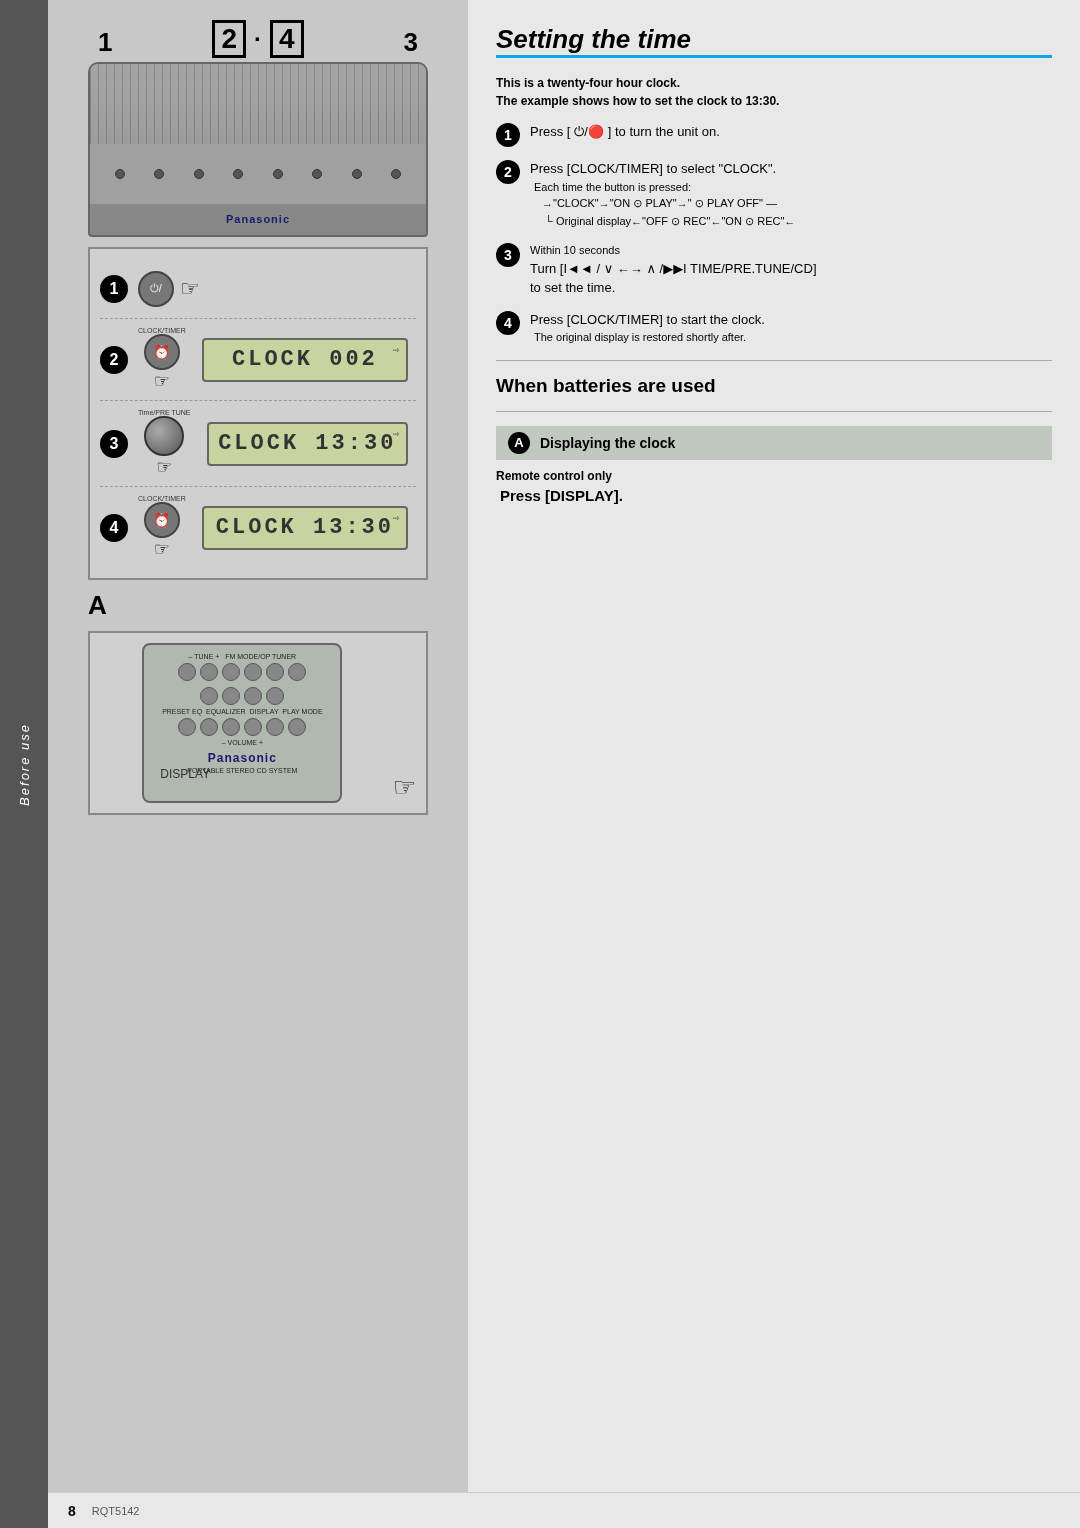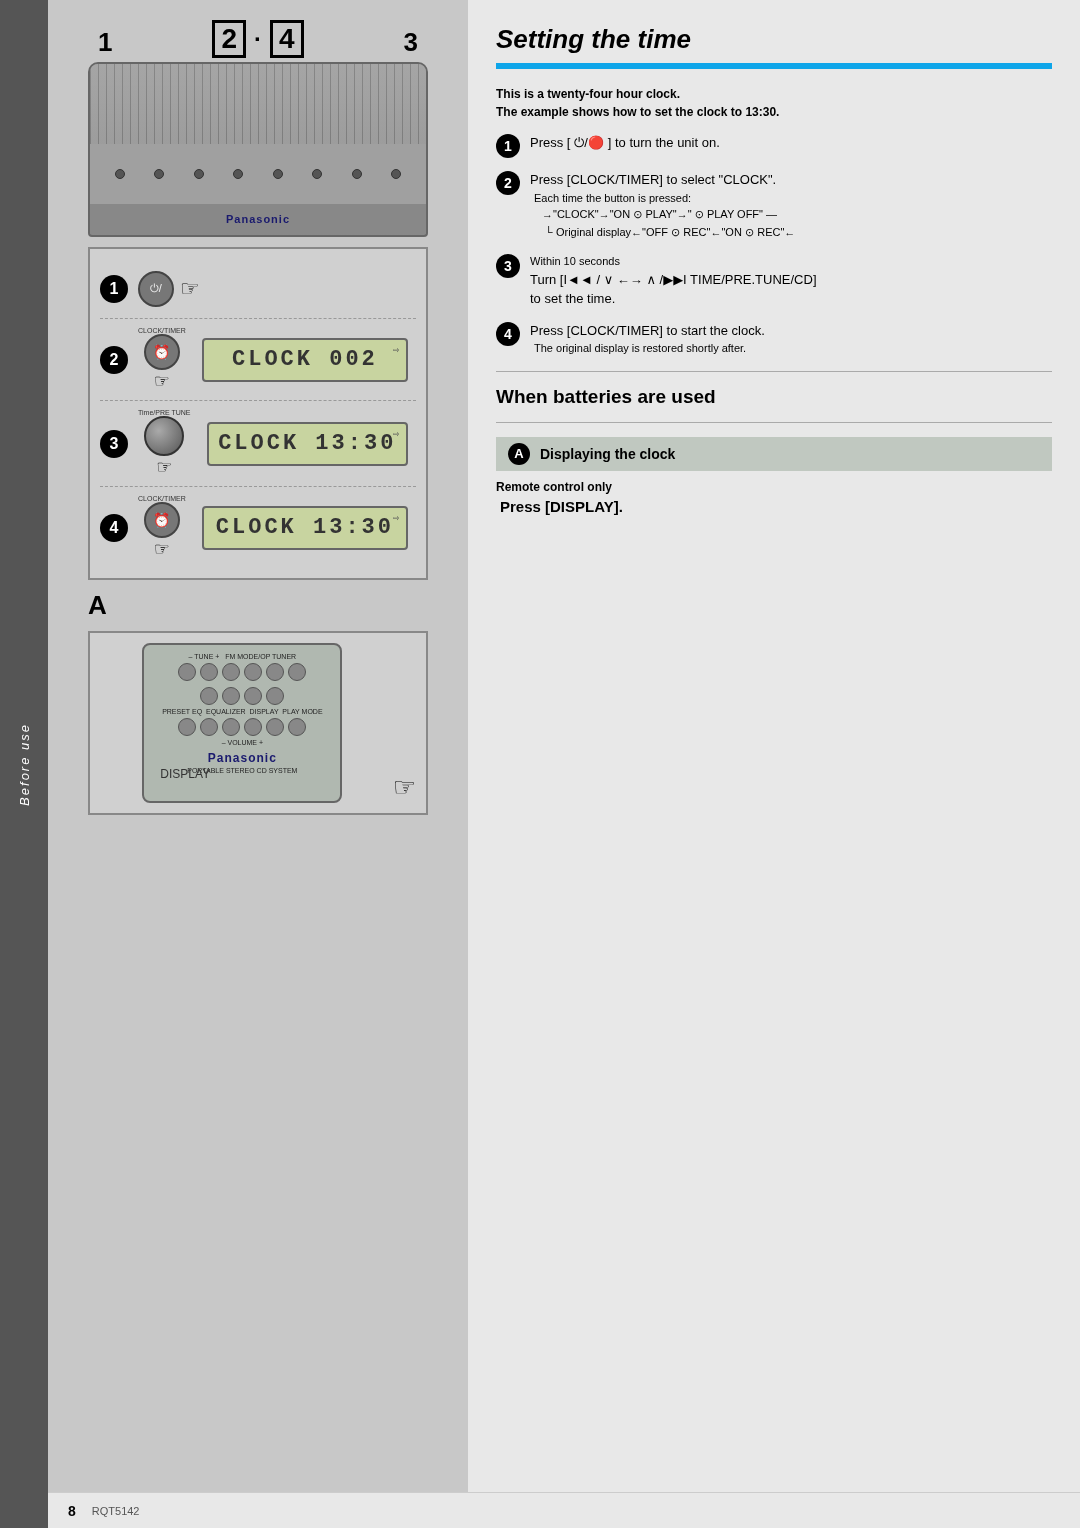--- a/index.html
+++ b/index.html
@@ -198,22 +198,21 @@
       left: 16px;
       bottom: 20px;
     }
 
     
     .section-title {
       font-size: 26px;
       font-style: italic;
       font-weight: bold;
       color: #000;
-      border-bottom: 6px solid #0ea5e9;
-      padding-bottom: 8px;
+      border-bottom: 3px solid #0ea5e9;
       margin-bottom: 16px;
     }
 
     .intro-text {
       font-size: 12px;
       font-weight: bold;
       margin-bottom: 12px;
       line-height: 1.5;
     }
 

